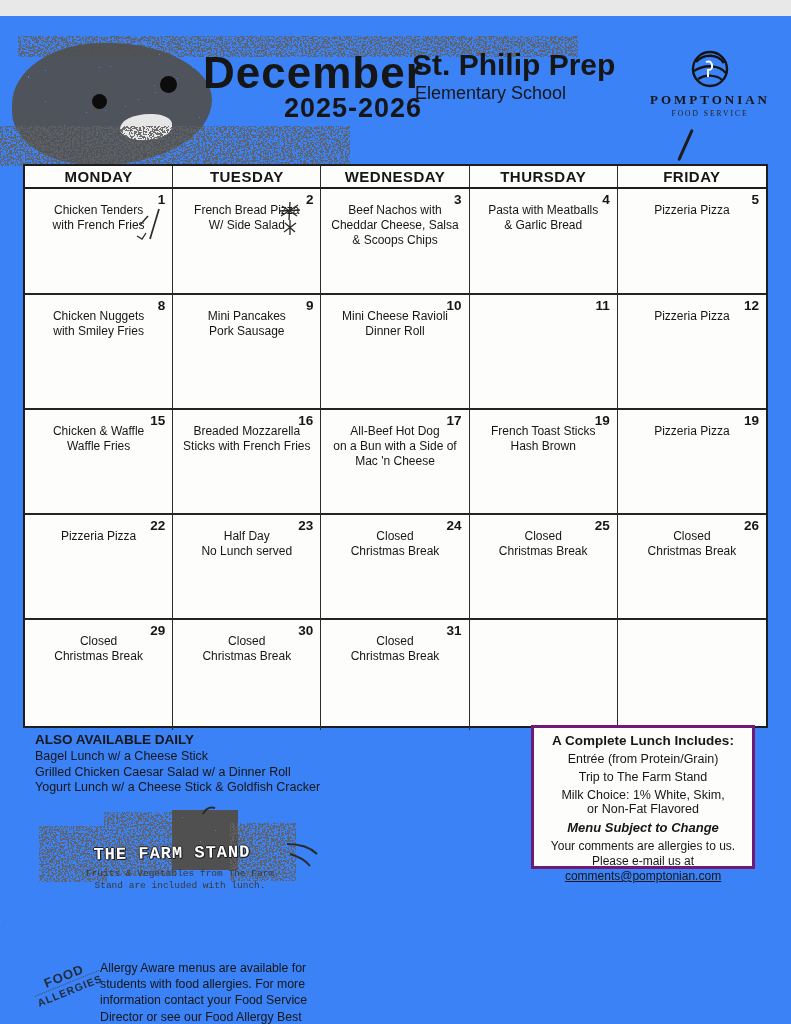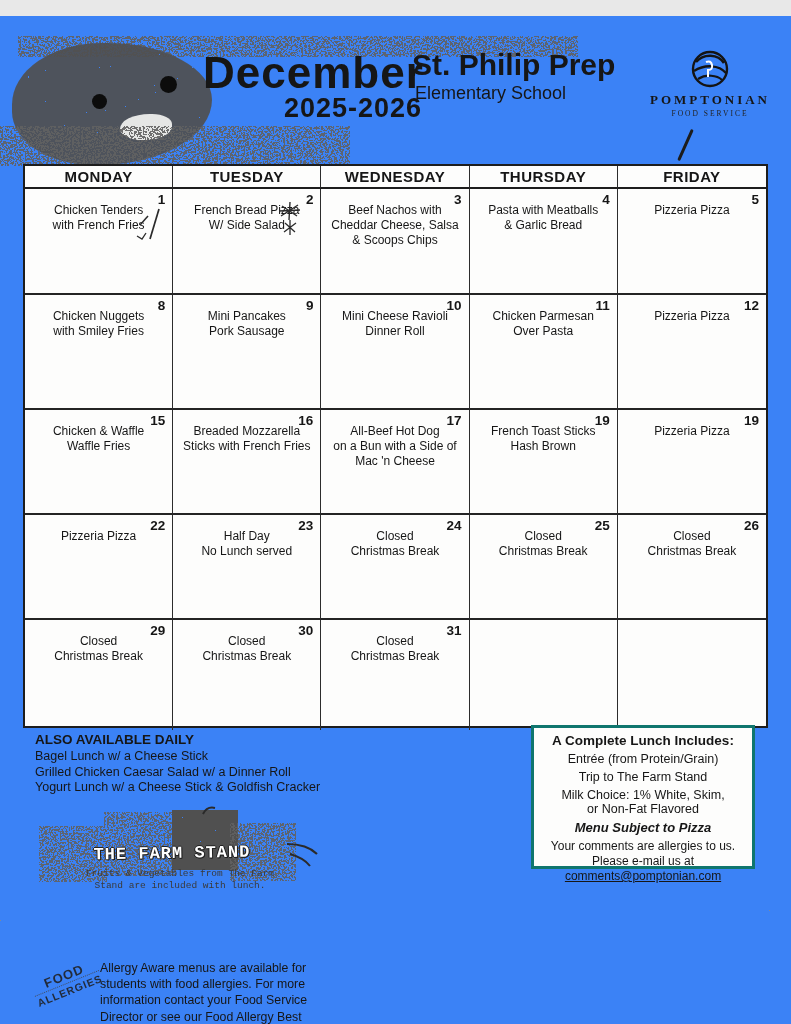--- a/index.html
+++ b/index.html
@@ -51,21 +51,21 @@
     white-space:pre-line;
   }
   .pen{position:absolute;}
   
   .also{position:absolute;left:35px;top:716px;}
   .also-title{font-weight:bold;font-size:13.5px;margin-bottom:2px;}
   .also-item{font-size:12.5px;line-height:1.24;}
   
   .lunchbox{
     position:absolute;left:531px;top:709px;width:224px;height:144px;
-    border:3px solid #0f766e;box-sizing:border-box;background:#fdfdfc;
+    border:3px solid #701a75;box-sizing:border-box;background:#fdfdfc;
     text-align:center;padding:5px 6px;
   }
   .lb-title{font-weight:bold;font-size:13.5px;margin-bottom:4px;}
   .lb-line{font-size:12.5px;margin-bottom:4px;white-space:pre-line;}
   .lb-subject{font-weight:bold;font-style:italic;font-size:13px;margin-bottom:4px;}
   .lb-comments{font-size:12px;line-height:1.25;white-space:pre-line;}
   .lb-email{font-size:12px;text-decoration:underline;}
   
   .farm{position:absolute;left:35px;top:790px;width:285px;height:110px;font-family:Liberation Mono, monospace;}
   .farm-art{position:absolute;left:0;top:0;width:285px;height:78px;}
@@ -241,22 +241,20 @@
       <div class="menu">Mini Pancakes
 Pork Sausage</div>
     </div>
     <div class="cell">
       <div class="daynum">10</div>
       <div class="menu">Mini Cheese Ravioli
 Dinner Roll</div>
     </div>
     <div class="cell">
       <div class="daynum">11</div>
-      <div class="menu">Chicken Parmesan
-Over Pasta</div>
     </div>
     <div class="cell last">
       <div class="daynum">12</div>
       <div class="menu">Pizzeria Pizza</div>
     </div>
 
     <div class="cell">
       <div class="daynum">15</div>
       <div class="menu">Chicken &amp; Waffle
 Waffle Fries</div>
@@ -338,21 +336,21 @@
     <div class="also-item">Grilled Chicken Caesar Salad w/ a Dinner Roll</div>
     <div class="also-item">Yogurt Lunch w/ a Cheese Stick &amp; Goldfish Cracker</div>
   </div>
 
   <div class="lunchbox">
     <div class="lb-title">A Complete Lunch Includes:</div>
     <div class="lb-line">Entrée (from Protein/Grain)</div>
     <div class="lb-line">Trip to The Farm Stand</div>
     <div class="lb-line">Milk Choice: 1% White, Skim,
 or Non-Fat Flavored</div>
-    <div class="lb-subject">Menu Subject to Pizza</div>
+    <div class="lb-subject">Menu Subject to Change</div>
     <div class="lb-comments">Your comments are allergies to us.
 Please e-mail us at</div>
     <div class="lb-email">comments@pomptonian.com</div>
   </div>
 
   <div class="farm">
     <div class="farm-art">
       <svg viewBox="0 0 285 78">
         <g stroke="#2a2a2a" fill="none">
           <ellipse cx="38" cy="48" rx="34" ry="28" stroke-width="1.4" fill="#000" filter="url(#sp-med)"></ellipse>

